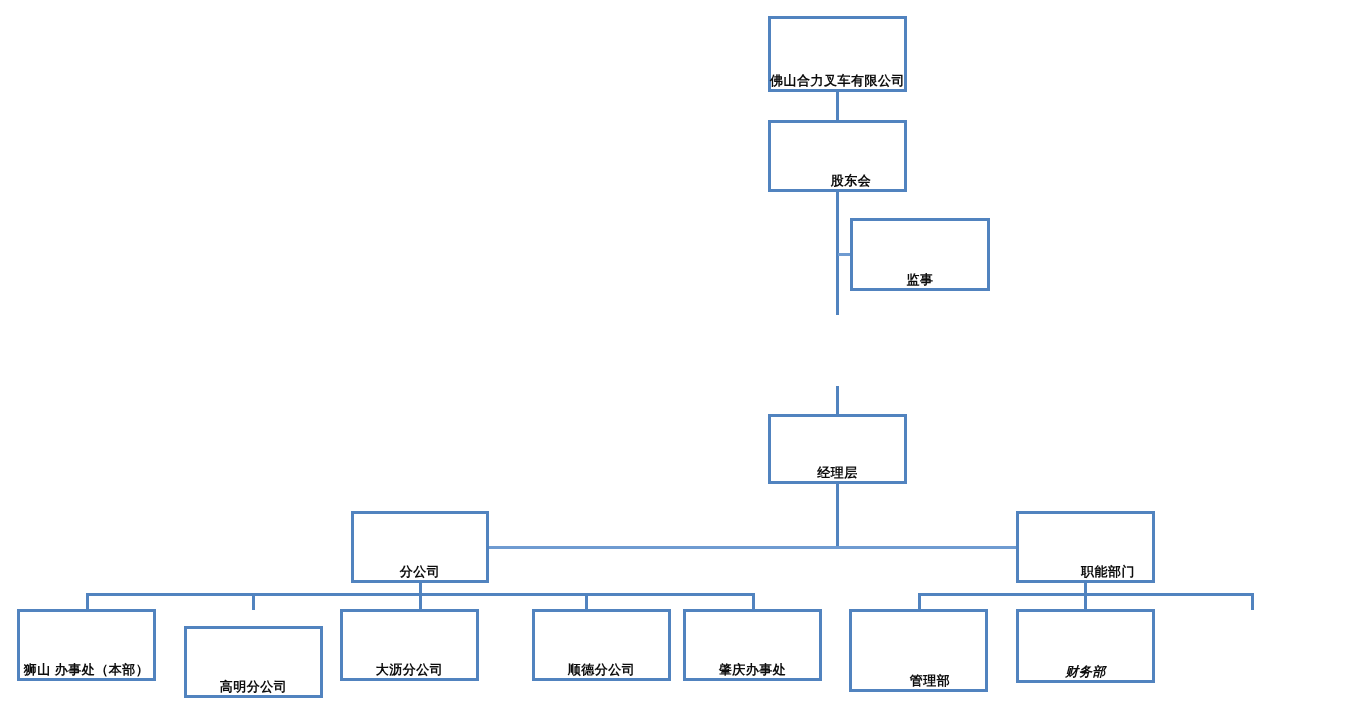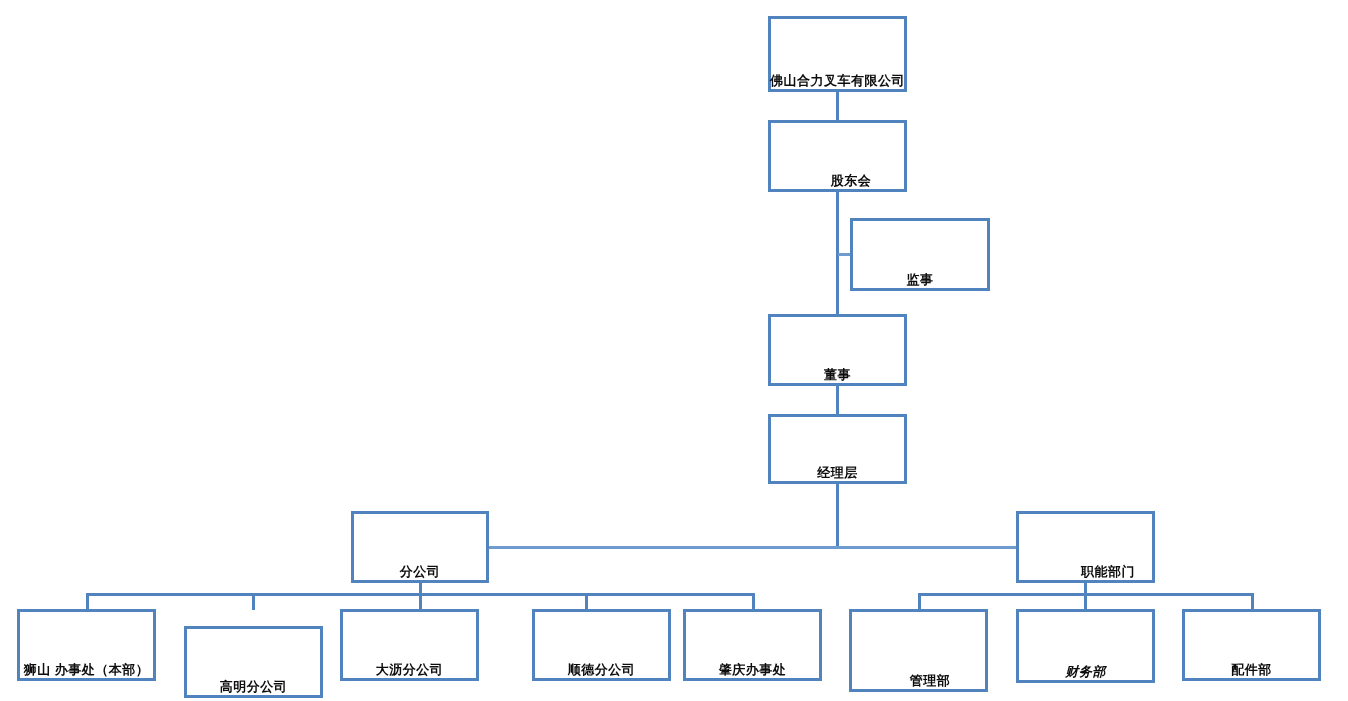--- a/index.html
+++ b/index.html
@@ -89,23 +89,20 @@
   </div>
 
   <div class="node" style="left:768px; top:120px; width:139px; height:72px;padding-left:27px;">
     <span class="node-label">股东会</span>
   </div>
 
   <div class="node" style="left:850px; top:218px; width:140px; height:73px;">
     <span class="node-label">监事</span>
   </div>
 
-  <div class="node" style="left:768px; top:314px; width:139px; height:72px;">
-    <span class="node-label">董事</span>
-  </div>
 
   <div class="node" style="left:768px; top:414px; width:139px; height:70px;">
     <span class="node-label">经理层</span>
   </div>
 
   <div class="node" style="left:351px; top:511px; width:138px; height:72px;">
     <span class="node-label">分公司</span>
   </div>
 
   <div class="node" style="left:1016px; top:511px; width:139px; height:72px;padding-left:45px;">
@@ -133,17 +130,14 @@
   </div>
 
   <div class="node" style="left:849px; top:609px; width:139px; height:83px;padding-left:23px;">
     <span class="node-label">管理部</span>
   </div>
 
   <div class="node" style="left:1016px; top:609px; width:139px; height:74px;font-style:italic;">
     <span class="node-label">财务部</span>
   </div>
 
-  <div class="node" style="left:1182px; top:609px; width:139px; height:72px;">
-    <span class="node-label">配件部</span>
-  </div>
 
 </div>
 
 </body></html>

